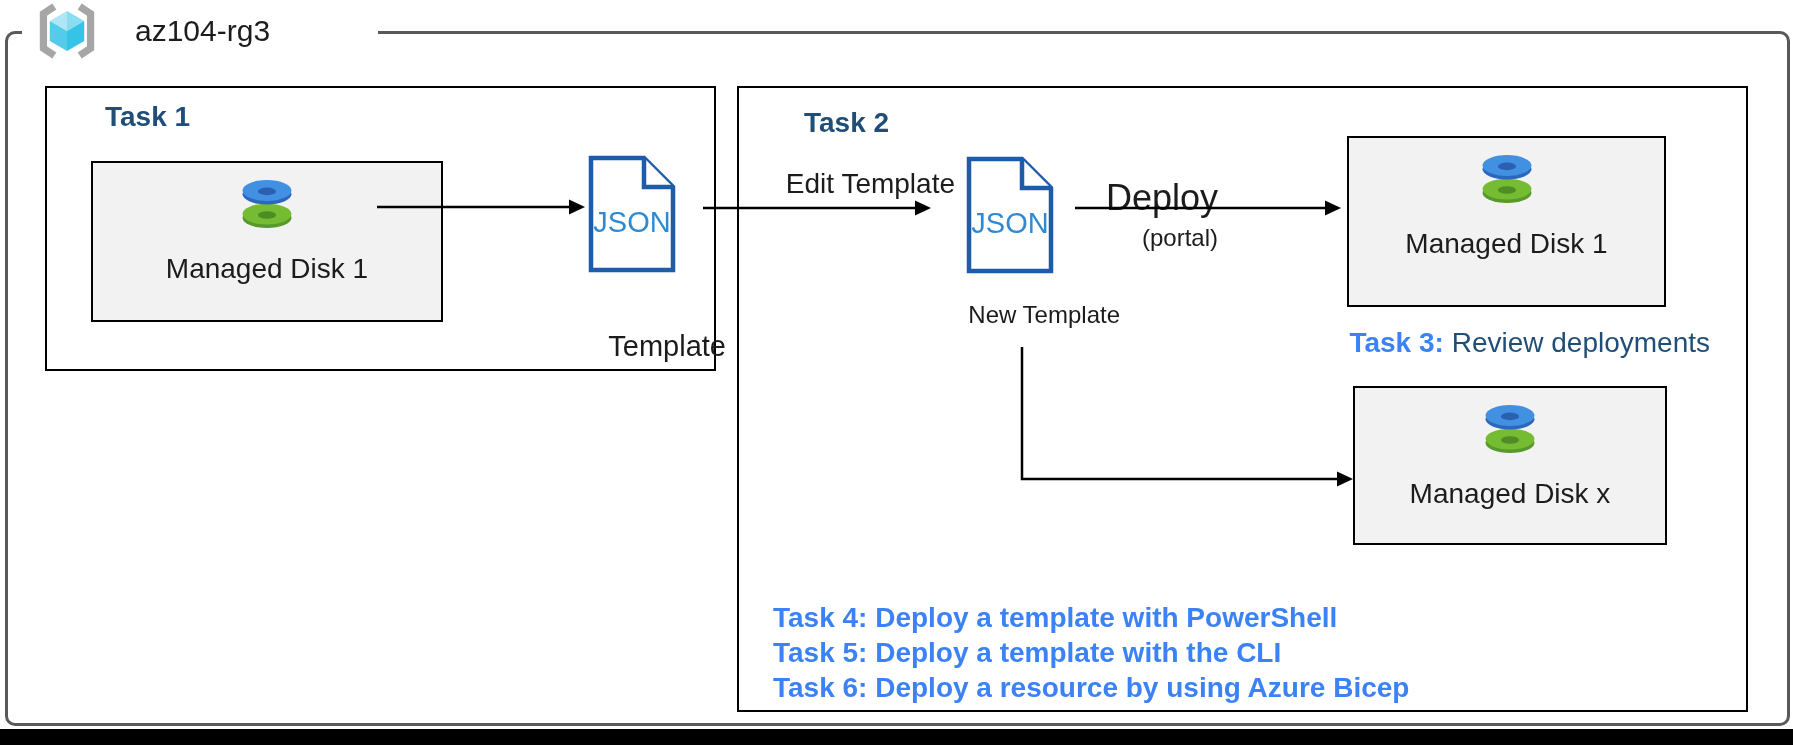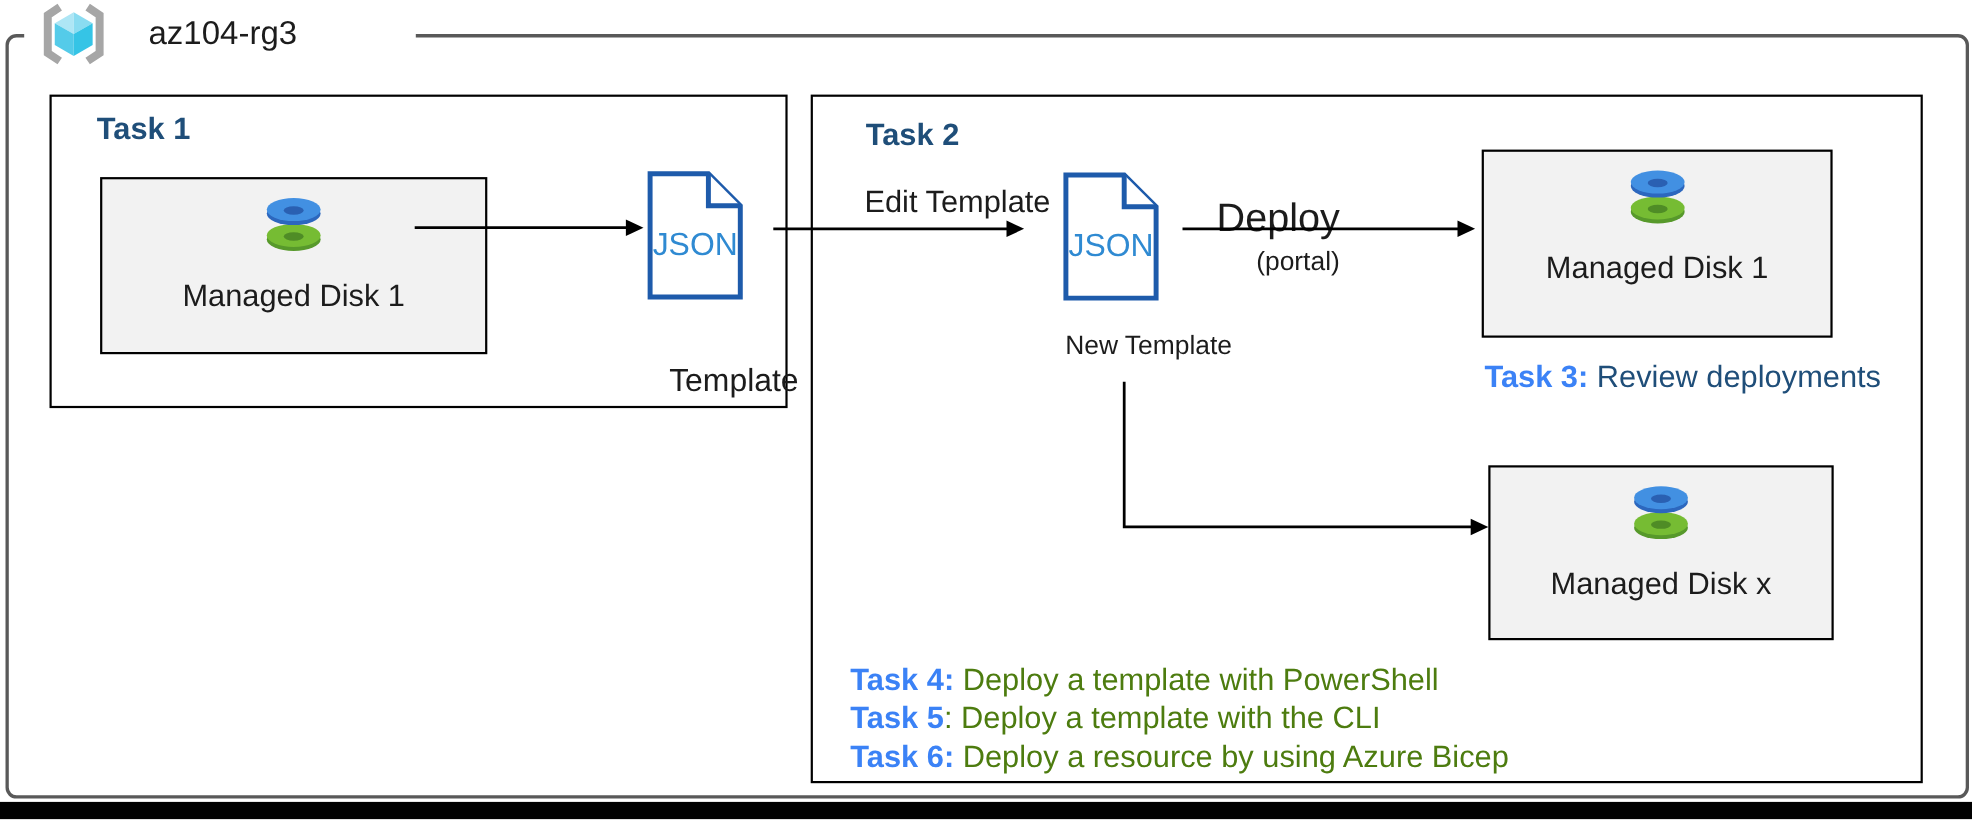--- a/index.html
+++ b/index.html
@@ -18,52 +18,52 @@
     position:absolute; left:22px; top:2px; width:356px; height:58px;
     background:#ffffff; display:flex; align-items:center; gap:31px; padding-left:8px;
     box-sizing:border-box;
   }
   .rg-name { font-size:30px; color:#1c1c1c; }
 
   
   .task-box { position:absolute; border:2px solid #000; box-sizing:border-box; background:#ffffff; }
   .task1-box { left:45px; top:86px; width:671px; height:285px; }
   .task2-box { left:737px; top:86px; width:1011px; height:626px; }
-  .task-title { position:absolute; font-size:28px; font-weight:bold; color:#1F4E79; }
+  .task-title { position:absolute; font-size:28px; font-weight:bold; color:#1F4E79;margin-left:17px; }
   .task1-title { left:88px; top:101px; }
   .task2-title { left:787px; top:107px; }
 
   
   .disk-box {
     position:absolute; background:#F2F2F2; border:2px solid #000; box-sizing:border-box;
     display:flex; flex-direction:column; align-items:center; padding-top:14px; gap:20px;
   }
   .disk-box-1 { left:91px;  top:161px; width:352px; height:161px; }
   .disk-box-2 { left:1347px; top:136px; width:319px; height:171px; }
-  .disk-box-3 { left:1353px; top:423px; width:314px; height:159px; }
+  .disk-box-3 { left:1353px; top:386px; width:314px; height:159px; }
   .disk-label { font-size:28px; color:#1c1c1c; white-space:nowrap; }
 
   
   .json-icon-1 { left:587px; top:154px; }
   .json-icon-2 { left:965px; top:155px; }
 
   
   .lbl { position:absolute; text-align:right; color:#1c1c1c; }
   .template-label     { left:536px; top:286px; width:190px; font-size:29px;margin-top:44px; }
   .new-template-label { left:890px; top:301px; width:230px; font-size:24px; }
   .edit-template-label{ left:745px; top:168px; width:210px; font-size:28px; }
   .deploy-label       { left:1093px; top:177px; width:125px; font-size:36px; }
   .portal-label       { left:1093px; top:224px; width:125px; font-size:24px; }
 
   .task3-line { left:1280px; top:327px; width:430px; font-size:28px; }
   .blue-bold { font-weight:bold; color:#3b82f6; }
   .blue-text { color:#1F4E79; }
 
   .tasks-list { position:absolute; left:773px; top:600px; font-size:28px; line-height:35px; }
-  .task-line .rest { color:#4d7c0f; }
+  .task-line .rest { color:#3b82f6;font-weight:bold; }
 
   
   .connectors { position:absolute; left:0; top:0; width:1793px; height:745px; pointer-events:none; }
 
   .black-bar { position:absolute; left:0; top:729px; width:1793px; height:16px; background:#000; }
 </style>
 </head>
 <body>
 
 <div class="canvas">

